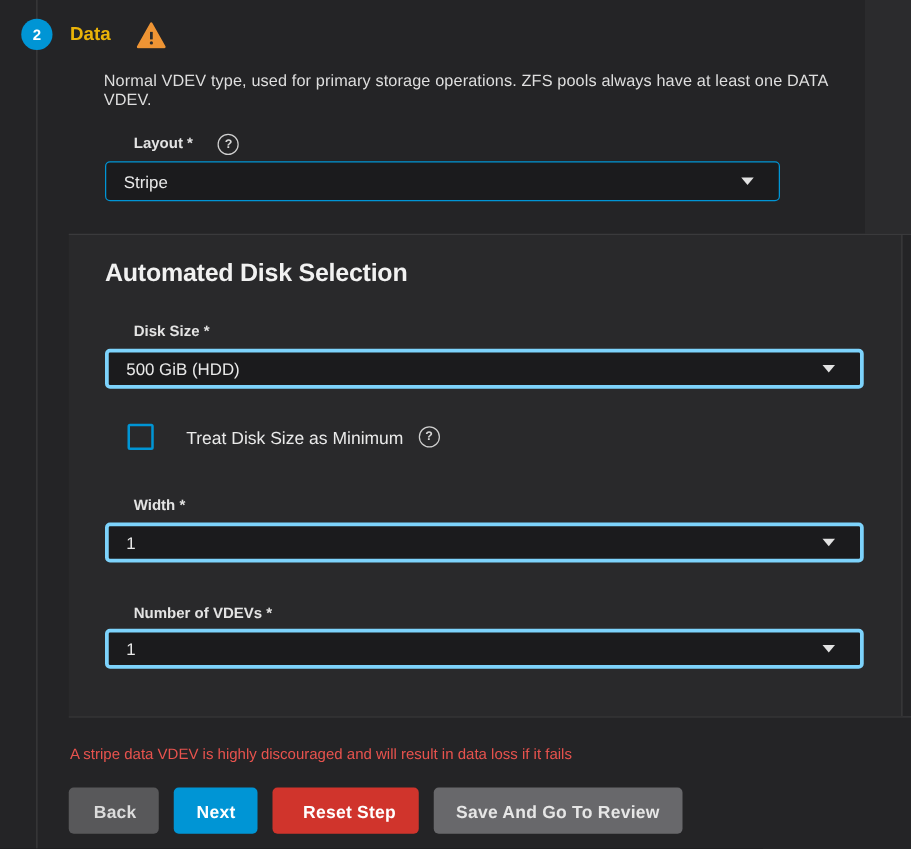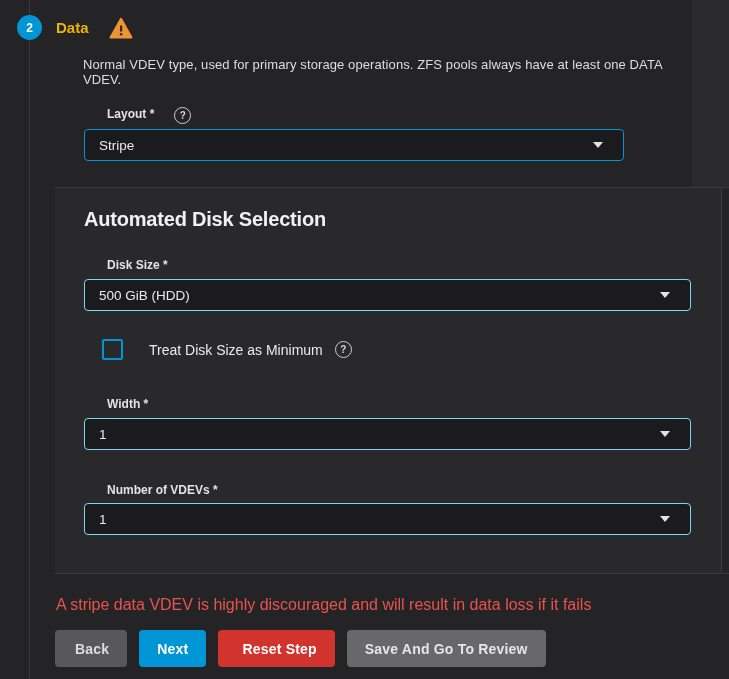--- a/index.html
+++ b/index.html
@@ -51,21 +51,21 @@
   .help-icon{
     width:15px;height:15px;border-radius:50%;
     border:1.5px solid #cfcfcf;color:#d6d6d6;
     font-size:10px;font-weight:bold;line-height:15px;
     display:inline-flex;align-items:center;justify-content:center;
     flex:0 0 auto;
   }
   .select{
     display:flex;align-items:center;
     background:#1b1b1d;
-    border:1px solid #7dd3fc;border-radius:4px;
+    border:3px solid #7dd3fc;border-radius:4px;
     padding:0 14px;font-size:13.5px;color:#e9e9e9;
     box-sizing:border-box;cursor:pointer;
   }
   .select.focused{border:1.5px solid var(--primary);}
   .chevron{
     margin-left:auto;width:0;height:0;
     border-left:5.5px solid transparent;
     border-right:5.5px solid transparent;
     border-top:6px solid #e2e2e2;
     margin-right:6px;
@@ -96,21 +96,21 @@
     border-radius:2px;background:transparent;cursor:pointer;
     flex:0 0 auto;margin-right:14px;
   }
   .checkbox-label{font-size:14px;color:#eaeaea;font-weight:normal;}
   .c-label-width{position:absolute;left:31px;top:209px;}
   .c-select-width{position:absolute;left:29px;top:230px;width:607px;height:32px;}
   .c-label-vdevs{position:absolute;left:31px;top:295px;}
   .c-select-vdevs{position:absolute;left:29px;top:315px;width:607px;height:32px;}
   .warning-msg{
     position:absolute;left:56px;top:596px;
-    font-size:16px;color:var(--warn-text);
+    font-size:12px;color:var(--warn-text);
   }
   .actions{
     position:absolute;left:55px;top:630px;
     display:flex;gap:12px;
   }
   .btn{
     height:37px;border:none;border-radius:4px;
     font-family:"Liberation Sans",sans-serif;
     font-size:14px;font-weight:bold;
     padding:0 18px;cursor:pointer;letter-spacing:.2px;

